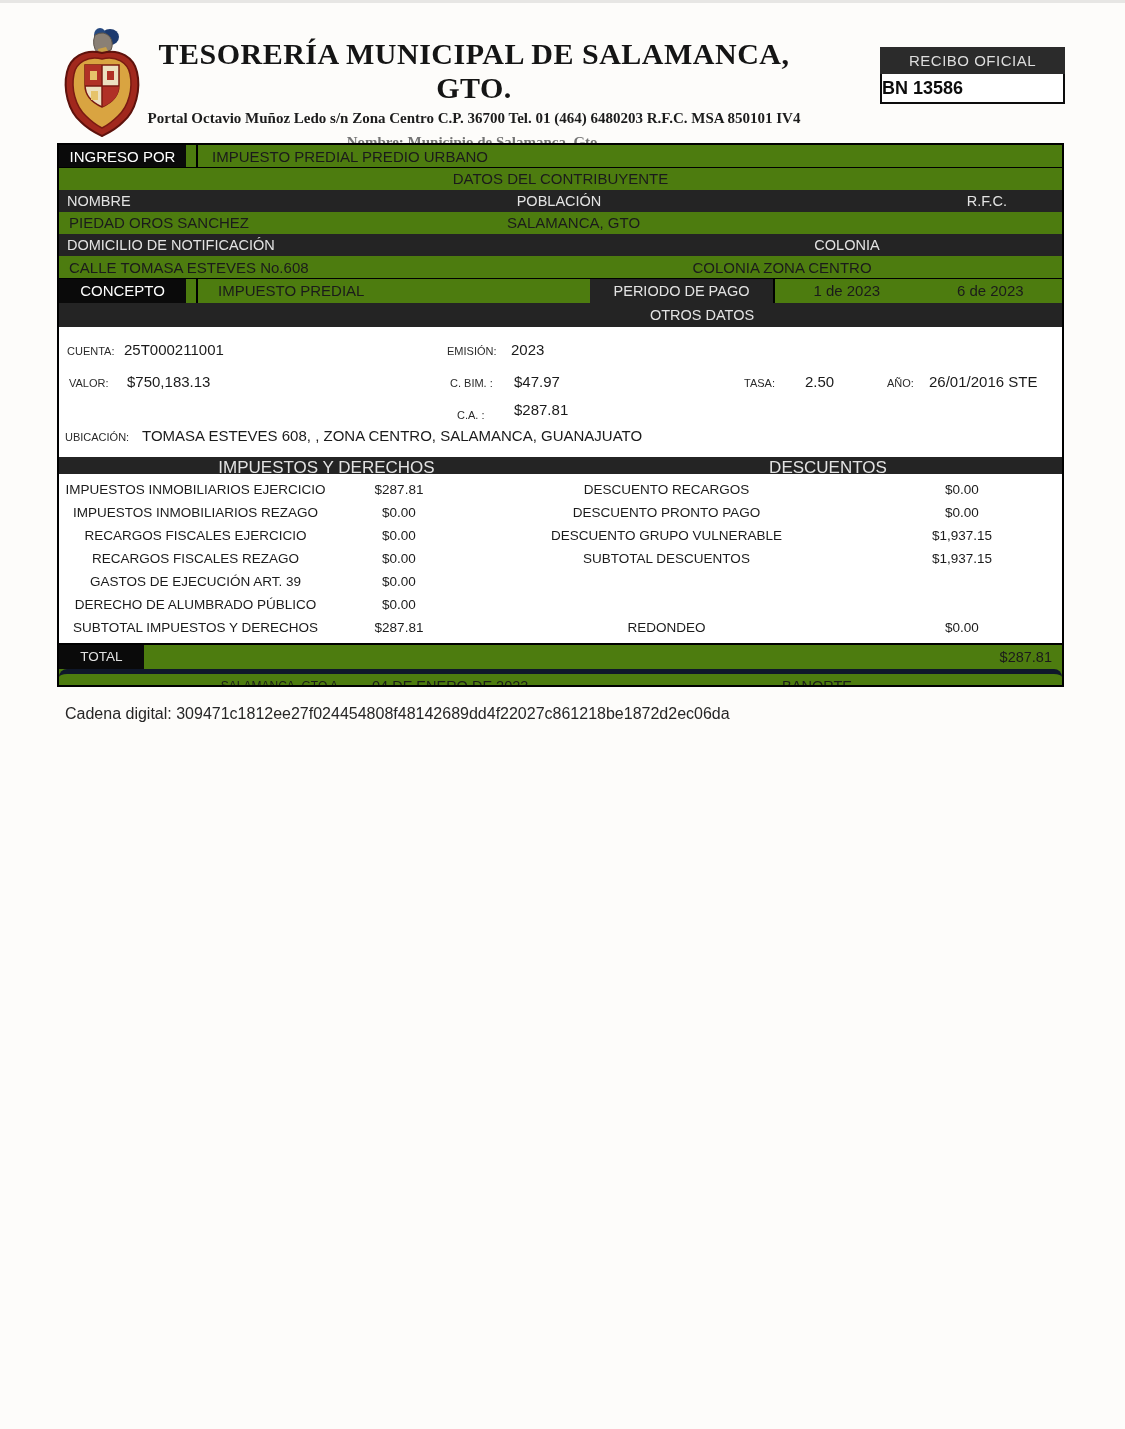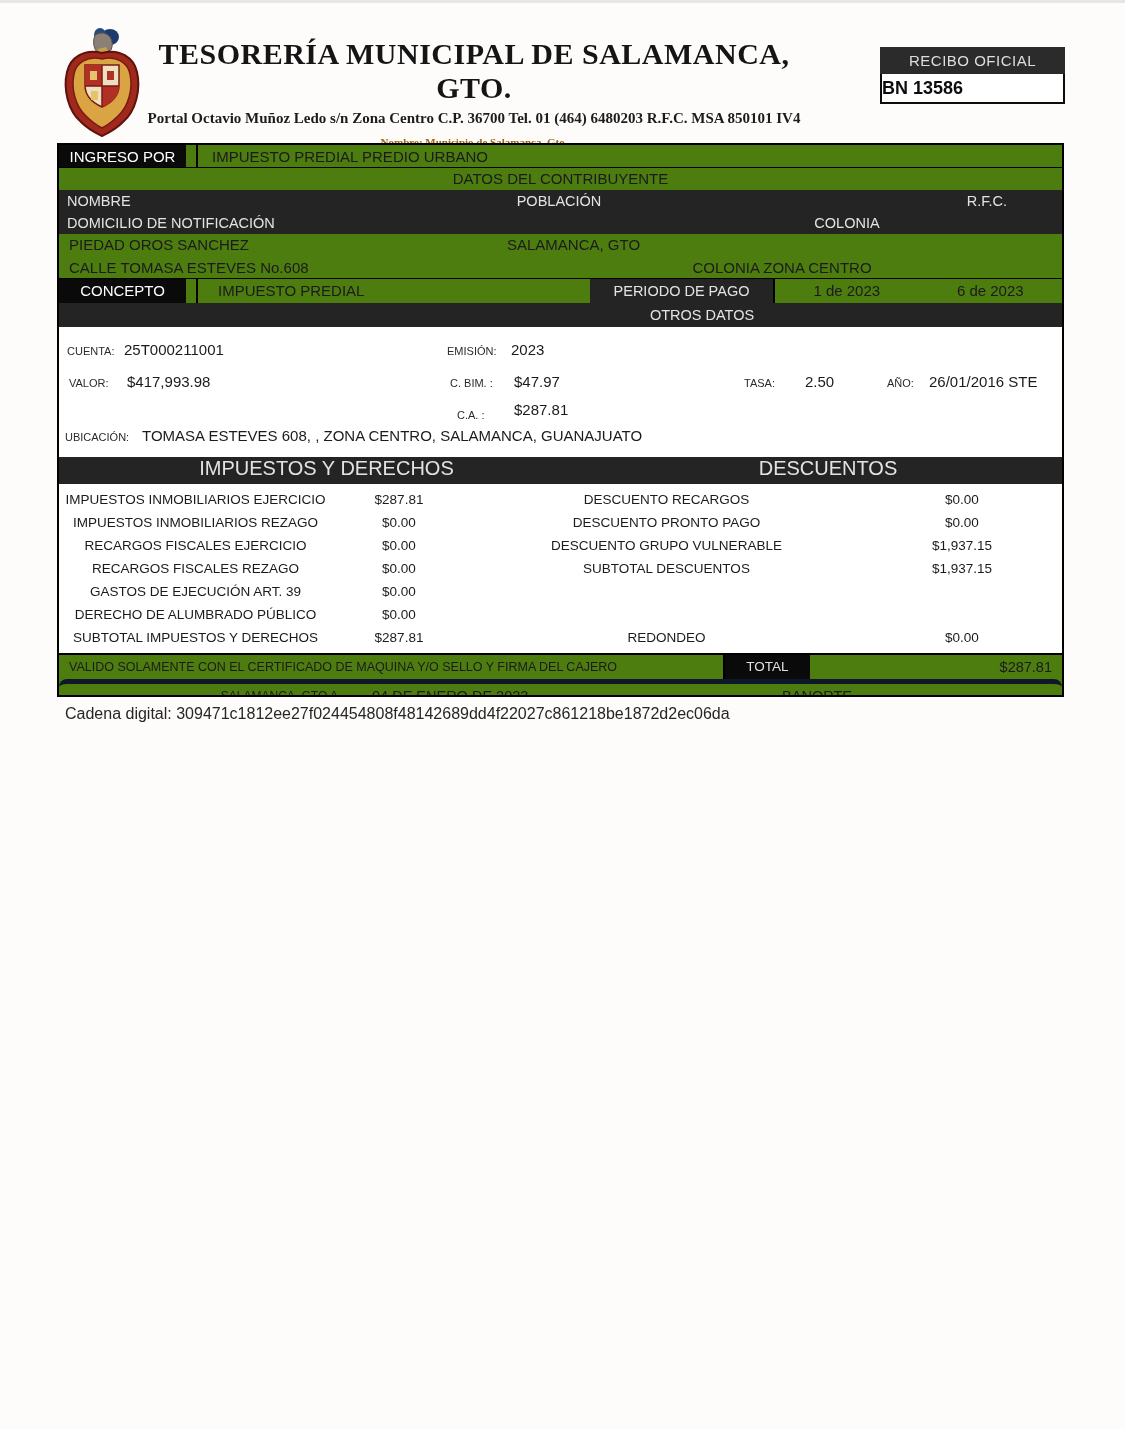--- a/index.html
+++ b/index.html
@@ -11,21 +11,21 @@
     -webkit-font-smoothing:antialiased;
   }
   .photo-edge-top{position:absolute;top:0;left:0;width:1125px;height:3px;background:#e7e6e4;}
 
   
   .hdr{position:absolute;top:25px;left:0;width:1125px;height:115px;}
   .logo{position:absolute;left:62px;top:2px;width:80px;height:112px;}
   .hdr-text{position:absolute;left:138px;top:12px;width:672px;text-align:center;font-family:"Liberation Serif", serif;font-weight:bold;}
   .hdr-title{font-size:30px;letter-spacing:.5px;line-height:34px;color:#151515;}
   .hdr-addr{font-size:15px;line-height:20px;margin-top:3px;color:#1c1c1c;}
-  .hdr-name{font-size:11px;line-height:20px;margin-top:4px;color:#a16207;}
+  .hdr-name{font-size:15px;line-height:20px;margin-top:4px;color:#737373;}
   .recibo-box{position:absolute;left:880px;top:22px;width:185px;}
   .recibo-head{background:#2b2b2b;color:#dedede;font-size:15px;text-align:center;height:27px;line-height:27px;letter-spacing:.5px;}
   .recibo-num{background:#fff;border:2px solid #0c0c0c;border-top:none;height:28px;line-height:28px;text-align:left;font-weight:bold;font-size:18px;color:#0c0c0c;}
 
   
   .receipt{position:absolute;left:57px;top:143px;width:1007px;border:2px solid #000;background:#4d7c0f;box-sizing:border-box;}
   .row{position:relative;box-sizing:border-box;overflow:hidden;white-space:nowrap;}
   .dark{background:#242424;color:#e3e3e3;}
   .blackbox{background:#0a0a0a;color:#fff;display:inline-block;text-align:center;vertical-align:top;}
   .vline{display:inline-block;width:2px;background:#000;vertical-align:top;margin-left:10px;}
@@ -34,21 +34,21 @@
   .r-datos{height:22px;line-height:22px;font-size:15px;text-align:center;font-weight:400;}
   .r-bar1{height:22px;line-height:22px;font-size:14.5px;}
   .r-val1{height:22px;line-height:22px;font-size:15px;}
   .r-bar2{height:22px;line-height:22px;font-size:14.5px;}
   .r-val2{height:23px;line-height:23px;font-size:15px;border-bottom:1px solid #000;}
   .r-concepto{height:24px;line-height:24px;font-size:15px;}
   .r-otros-bar{height:24px;line-height:24px;font-size:14.5px;}
   .otros-block{height:130px;background:#fff;position:relative;font-size:15px;}
   .lbl{font-size:11px;color:#2a2a2a;}
   .abs{position:absolute;white-space:nowrap;}
-  .sect-hdr{height:27px;line-height:22px;font-size:20px;display:flex;}
+  .sect-hdr{height:17px;line-height:22px;font-size:17px;display:flex;}
   .sect-hdr .half-l{width:535px;text-align:center;}
   .sect-hdr .half-r{flex:1;text-align:center;}
   .tbl{background:#fff;}
   .trow{display:grid;grid-template-columns:273px 134px 401px 190px 1fr;height:23px;line-height:23px;font-size:13.5px;}
   .trow span{text-align:center;overflow:hidden;white-space:nowrap;}
   .f1{height:26px;line-height:24px;border-top:2px solid #000;display:flex;font-size:12.5px;}
   .f1 .valido{width:666px;padding-left:10px;box-sizing:border-box;border-right:2px solid #000;}
   .f1 .totalbox{width:85px;background:#0a0a0a;color:#e0e0e0;text-align:center;font-size:13.5px;}
   .f1 .totalval{flex:1;text-align:right;padding-right:10px;font-size:14.5px;}
   .f2{height:16px;line-height:24px;border-top:5px solid #0f172a;position:relative;font-size:14.5px;border-radius:12px;}
@@ -97,28 +97,28 @@
   </div>
 
   <div class="row r-datos">DATOS DEL CONTRIBUYENTE</div>
 
   <div class="row r-bar1 dark">
     <span class="abs" style="left:8px;">NOMBRE</span>
     <span class="abs" style="left:500px;transform:translateX(-50%);">POBLACIÓN</span>
     <span class="abs" style="right:55px;">R.F.C.</span>
   </div>
 
+  <div class="row r-val1">
+    <span class="abs" style="left:10px;">PIEDAD OROS SANCHEZ</span>
+    <span class="abs" style="left:448px;">SALAMANCA, GTO</span>
+  </div>
+
   <div class="row r-bar2 dark">
     <span class="abs" style="left:8px;">DOMICILIO DE NOTIFICACIÓN</span>
     <span class="abs" style="left:788px;transform:translateX(-50%);">COLONIA</span>
-  </div>
-
-  <div class="row r-val1">
-    <span class="abs" style="left:10px;">PIEDAD OROS SANCHEZ</span>
-    <span class="abs" style="left:448px;">SALAMANCA, GTO</span>
   </div>
 
   <div class="row r-val2">
     <span class="abs" style="left:10px;">CALLE TOMASA ESTEVES No.608</span>
     <span class="abs" style="left:723px;transform:translateX(-50%);">COLONIA ZONA CENTRO</span>
   </div>
 
   <div class="row r-concepto" style="display:flex;">
     <span class="blackbox" style="width:127px;">CONCEPTO</span>
     <span class="vline"></span>
@@ -134,21 +134,21 @@
     <span class="abs" style="left:643px;transform:translateX(-50%);">OTROS DATOS</span>
   </div>
 
   <div class="otros-block">
     <span class="abs lbl" style="left:8px;top:18px;">CUENTA:</span>
     <span class="abs" style="left:65px;top:14px;">25T000211001</span>
     <span class="abs lbl" style="left:388px;top:18px;">EMISIÓN:</span>
     <span class="abs" style="left:452px;top:14px;">2023</span>
 
     <span class="abs lbl" style="left:10px;top:50px;">VALOR:</span>
-    <span class="abs" style="left:68px;top:46px;">$417,993.98</span>
+    <span class="abs" style="left:68px;top:46px;">$750,183.13</span>
     <span class="abs lbl" style="left:391px;top:50px;">C. BIM. :</span>
     <span class="abs" style="left:455px;top:46px;">$47.97</span>
     <span class="abs lbl" style="left:685px;top:50px;">TASA:</span>
     <span class="abs" style="left:746px;top:46px;">2.50</span>
     <span class="abs lbl" style="left:828px;top:50px;">AÑO:</span>
     <span class="abs" style="left:870px;top:46px;">26/01/2016 STE</span>
 
     <span class="abs lbl" style="left:398px;top:82px;">C.A. :</span>
     <span class="abs" style="left:455px;top:74px;">$287.81</span>
 
@@ -207,21 +207,20 @@
     <div class="trow">
       <span>SUBTOTAL IMPUESTOS Y DERECHOS</span>
         <span>$287.81</span>
         <span>REDONDEO</span>
         <span>$0.00</span>
         <span></span>
     </div>
   </div>
 
   <div class="row f1">
-    <span class="valido">VALIDO SOLAMENTE CON EL CERTIFICADO DE MAQUINA Y/O SELLO Y FIRMA DEL CAJERO</span>
     <span class="totalbox">TOTAL</span>
     <span class="totalval">$287.81</span>
   </div>
 
   <div class="row f2">
     <span class="abs" style="right:724px;font-size:12px;">SALAMANCA, GTO A</span>
     <span class="abs" style="left:313px;">04 DE ENERO DE 2023</span>
     <span class="abs" style="left:758px;transform:translateX(-50%);">BANORTE</span>
   </div>
 

